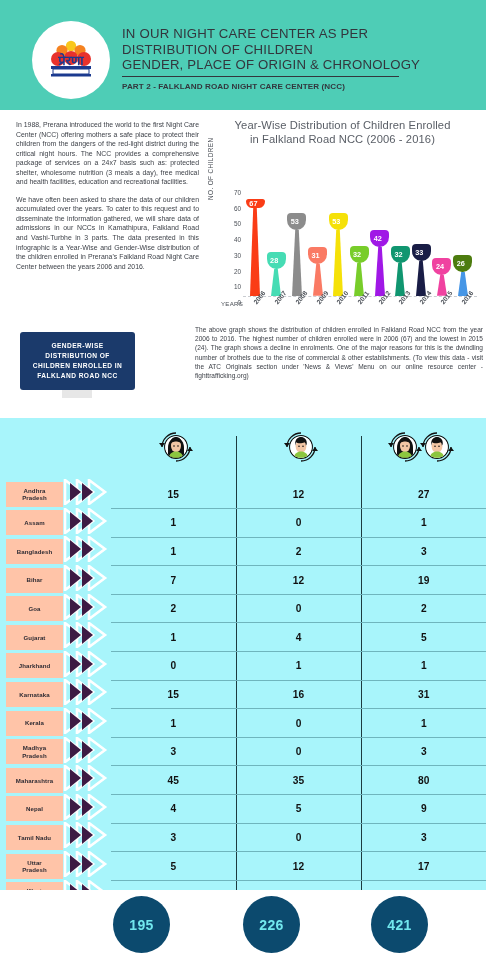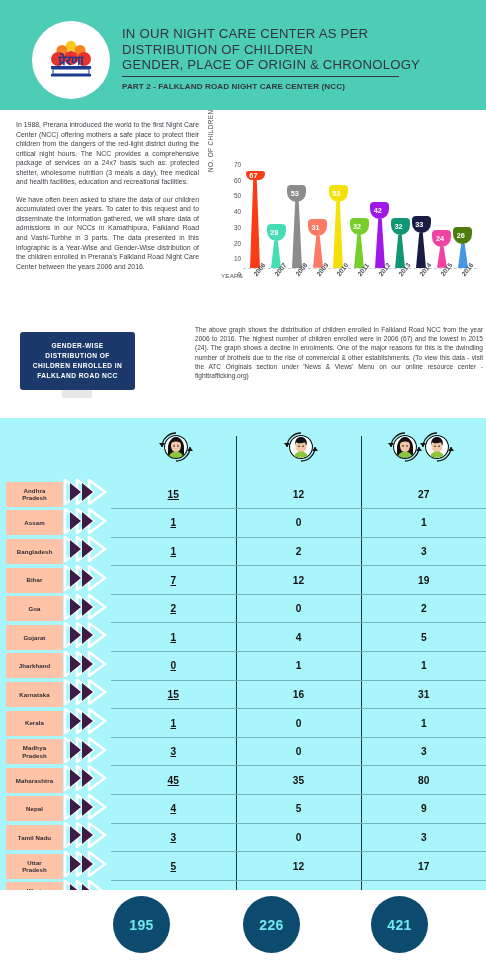--- a/index.html
+++ b/index.html
@@ -143,21 +143,21 @@
     text-align:center; height:25px; margin:1.5px 0 1.5px 6px;
     display:flex; align-items:center; justify-content:center;
     letter-spacing:.1px; padding:0 3px;
   }
   .td-arrow { width:48px; position:relative; }
   .arrows { position:absolute; left:0; top:50%; transform:translateY(-50%); }
   .td-num {
     text-align:center; font-size:10.2px; font-weight:bold; color:#111;
     border-bottom:1px solid #6fb5bd;
   }
-  .td-num.c1 { width:125px;text-decoration:underline; }
+  .td-num.c1 { width:125px; }
   .td-num.c2 { width:125px; border-left:1.4px solid #1c3b3f; }
   .td-num.c3 { width:125px; border-left:1.4px solid #1c3b3f; }
 
   
   .totals { position:absolute; left:0; top:890px; width:486px; height:70px; background:#fff; }
   .total-circle {
     position:absolute; top:6px; width:57px; height:57px; border-radius:50%;
     background:#0c4a6e;
     display:flex; align-items:center; justify-content:center;
     color:#72e8ee; font-size:14px; font-weight:bold; letter-spacing:.4px;
@@ -197,20 +197,24 @@
   </div>
 
   <div class="white-body">
 
     <div class="intro">
       <p>In 1988, Prerana introduced the world to the first Night Care Center (NCC) offering mothers a safe place to protect their children from the dangers of the red-light district during the critical night hours. The NCC provides a comprehensive package of services on a 24x7 basis such as: protected shelter, wholesome nutrition (3 meals a day), free medical and health facilities, education and recreational facilities.</p>
       <p>We have often been asked to share the data of our children accumulated over the years. To cater to this request and to disseminate the information gathered, we will share data of admissions in our NCCs in Kamathipura, Falkland Road and Vashi-Turbhe in 3 parts. The data presented in this infographic is a Year-Wise and Gender-Wise distribution of the children enrolled in Prerana's Falkland Road Night Care Center between the years 2006 and 2016.</p>
     </div>
 
     <div class="chart-block">
+      <div class="chart-title">
+        <div>Year-Wise Distribution of Children Enrolled</div>
+        <div>in Falkland Road NCC (2006 - 2016)</div>
+      </div>
       <div class="chart-area">
         <div class="ylabel">NO. OF CHILDREN</div>
         <div class="yticks" id="yticks">
             <div class="ytick" style="top: 118px;">0</div>
             <div class="ytick" style="top: 102.267px;">10</div>
             <div class="ytick" style="top: 86.5333px;">20</div>
             <div class="ytick" style="top: 70.8px;">30</div>
             <div class="ytick" style="top: 55.0667px;">40</div>
             <div class="ytick" style="top: 39.3333px;">50</div>
             <div class="ytick" style="top: 23.6px;">60</div>

